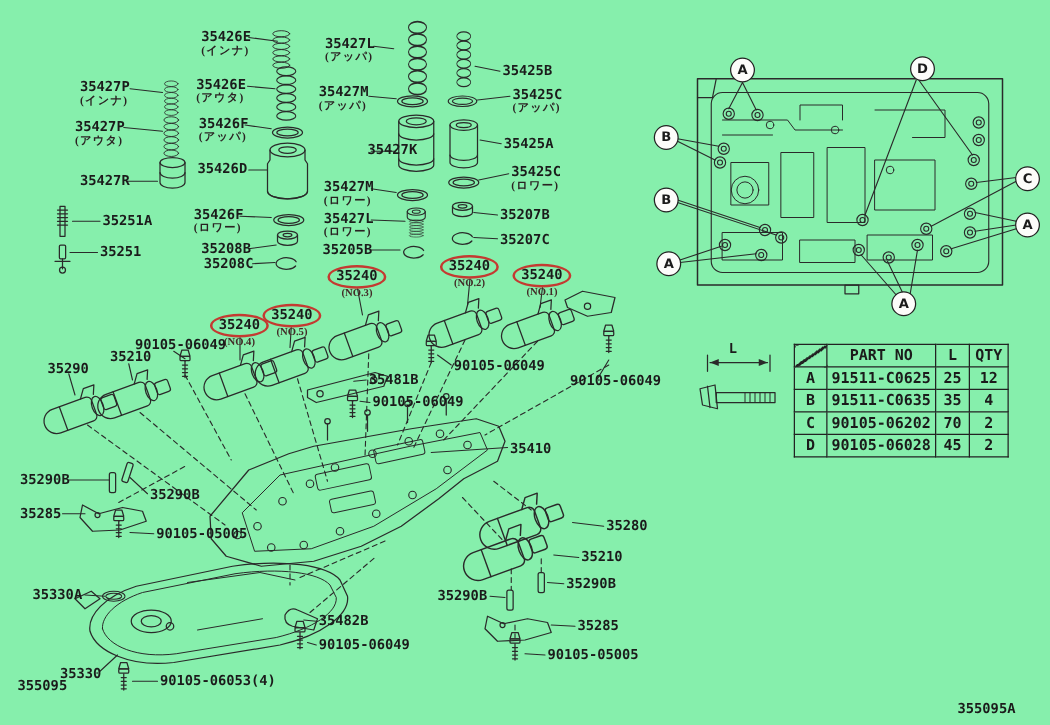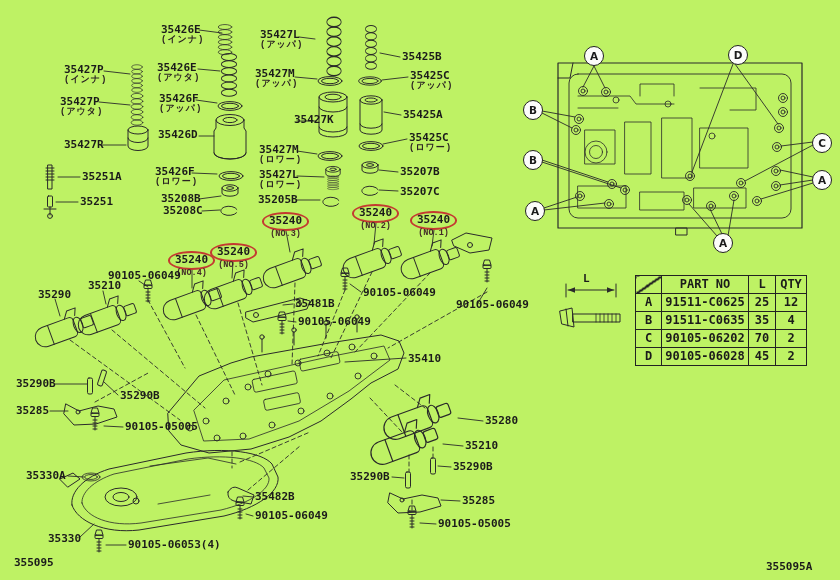--- a/index.html
+++ b/index.html
@@ -1,24 +1,24 @@
 <!DOCTYPE html>
 <html><head>
 <meta charset="utf-8">
 <style>
   html,body{margin:0;padding:0;background:#e8e8e8;}
   .stage{
-    position:relative;width:840px;height:580px;background:#bef264;overflow:hidden;
+    position:relative;width:840px;height:580px;background:#86efac;overflow:hidden;
     font-family:"DejaVu Sans Mono","Liberation Mono",monospace;color:#1b1b1b;
   }
   svg.art{position:absolute;left:0;top:0;}
   
   .plabel{position:absolute;font-weight:bold;font-size:11px;line-height:1.05;white-space:nowrap;z-index:5;}
   .plabel .pl-sub{display:block;font-size:9px;letter-spacing:1px;margin-top:0;
-    font-family:Liberation Mono, monospace;font-weight:bold;color:#2a2222;}
+    font-family:Liberation Serif, serif;font-weight:bold;color:#2a2222;}
   .plabel.circled{text-align:center;}
   .plabel.circled .pl-text{
     display:inline-block;border:2px solid #c43a31;border-radius:50%;
     padding:1px 5px 2px 5px;background:rgba(255,255,255,.0);
   }
   .plabel.circled .pl-sub{font-size:8.5px;letter-spacing:0;color:#432c28;margin-top:-1px;}
   
   .title{
     position:absolute;left:529px;top:16px;font-family:"DejaVu Sans","Liberation Sans",sans-serif;
     font-weight:bold;font-size:13.5px;letter-spacing:3.5px;border-bottom:2px solid #222;
@@ -36,21 +36,21 @@
   table.spec th,table.spec td{
     border:1.6px solid #222;text-align:center;padding:0;height:17px;line-height:17px;
   }
   table.spec .c-ref{width:25px;}  table.spec .c-part{width:86px;}
   table.spec .c-l{width:26px;}    table.spec .c-qty{width:30px;}
   table.spec th.diag{
     background:linear-gradient(to bottom right,transparent 46%,#222 46%,#222 54%,transparent 54%);
   }
   .dim-label{position:absolute;left:583px;top:272px;font-size:11px;font-weight:bold;z-index:5;}
   .fig{position:absolute;font-size:11px;font-weight:bold;z-index:5;}
-  .fig.left{left:14px;top:556px;}
+  .fig.left{left:14px;top:542px;}
   .fig.right{left:766px;top:560px;}
 </style>
 </head>
 <body>
 
 <div class="stage">
 
   <svg class="art" width="840" height="580" viewBox="0 0 840 580" stroke="#2a2a2a" fill="none" stroke-width="1" stroke-linecap="round" stroke-linejoin="round">
     <defs>
       <g id="spring">

